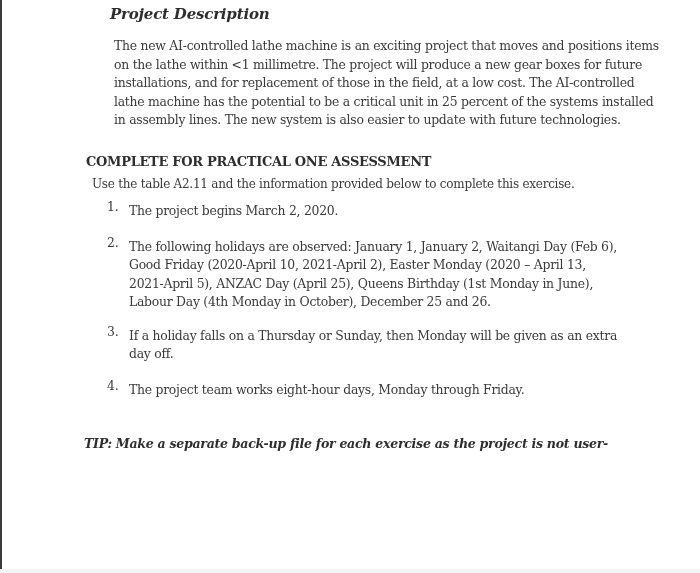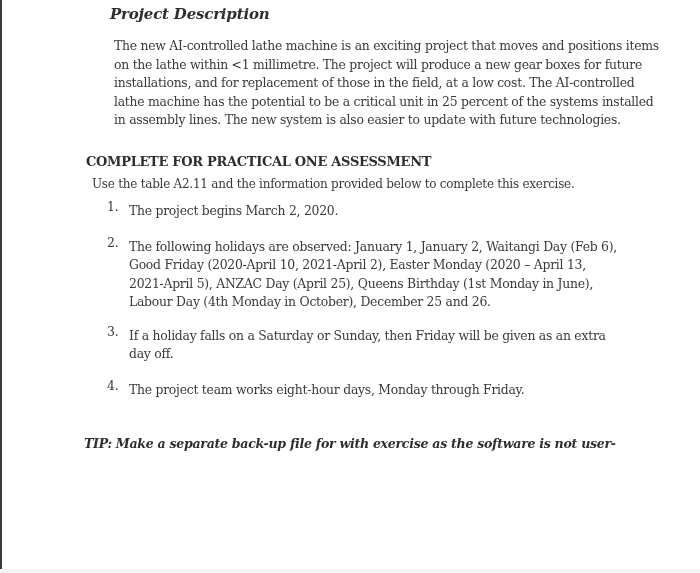--- a/index.html
+++ b/index.html
@@ -144,28 +144,28 @@
       <span class="line">The following holidays are observed: January 1, January 2, Waitangi Day (Feb 6),</span>
       <span class="line">Good Friday (2020-April 10, 2021-April 2), Easter Monday (2020 – April 13,</span>
       <span class="line">2021-April 5), ANZAC Day (April 25), Queens Birthday (1st Monday in June),</span>
       <span class="line">Labour Day (4th Monday in October), December 25 and 26.</span>
     </span>
   </div>
 
   <div class="list-item" style="top:323px;">
     <span class="num">3.</span>
     <span class="body">
-      <span class="line">If a holiday falls on a Saturday or Sunday, then Friday will be given as an extra</span>
+      <span class="line">If a holiday falls on a Thursday or Sunday, then Monday will be given as an extra</span>
       <span class="line">day off.</span>
     </span>
   </div>
 
   <div class="list-item" style="top:377px;">
     <span class="num">4.</span>
     <span class="body">
       <span class="line">The project team works eight-hour days, Monday through Friday.</span>
     </span>
   </div>
 
   <div class="abs tip">
-    <span class="line">TIP: Make a separate back-up file for with exercise as the software is not user-</span>
+    <span class="line">TIP: Make a separate back-up file for each exercise as the project is not user-</span>
   </div>
 </div>
 
 </body></html>

